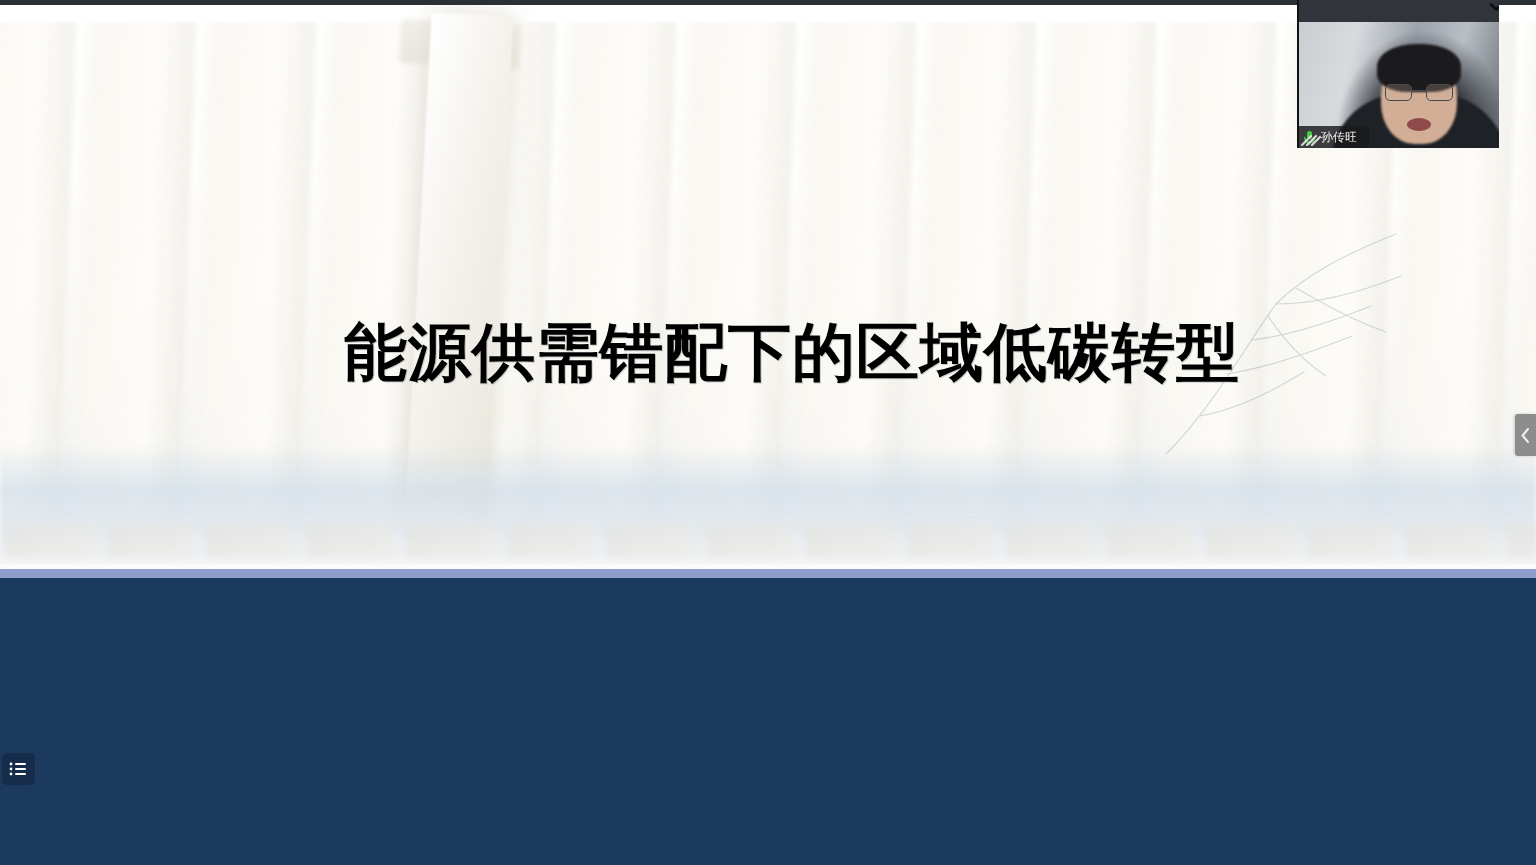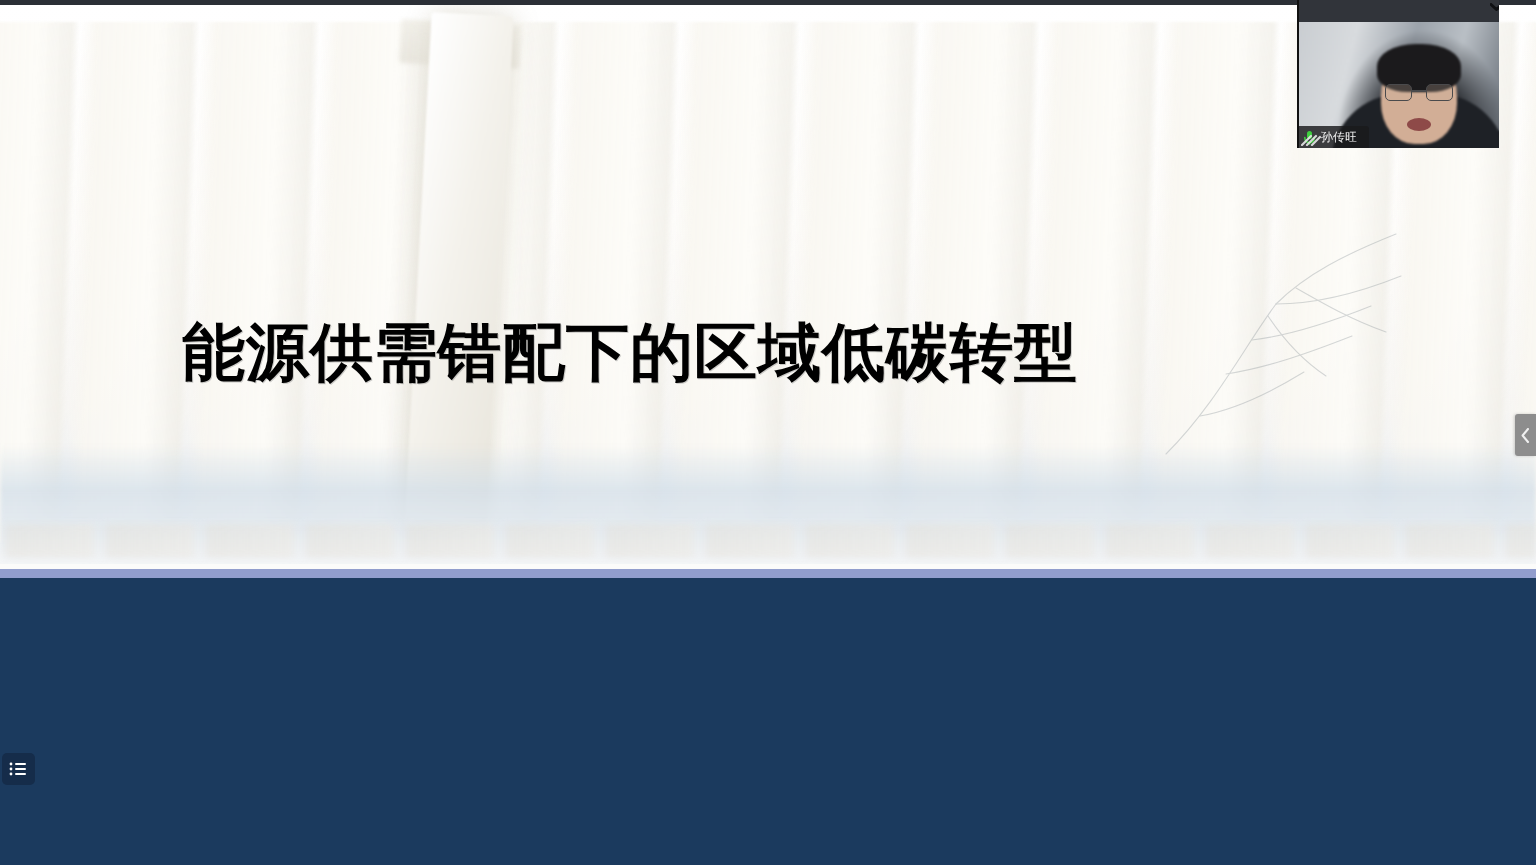--- a/index.html
+++ b/index.html
@@ -98,21 +98,21 @@
       rgba(236,232,224,.65) 90px,
       rgba(228,223,213,0) 100px);
     filter:blur(3px);
     opacity:.75;
   }
 
   
   #title-block {
     position:absolute; left:0; top:282px;
     width:1240px;
-    text-align:center;
+    text-align:right;
     z-index:3;
     padding-left:20px;
   }
   .title-line {
     color:#000;
     font-weight:700;
     font-size:63px;
     line-height:132px;
     letter-spacing:1px;
     white-space:nowrap;

